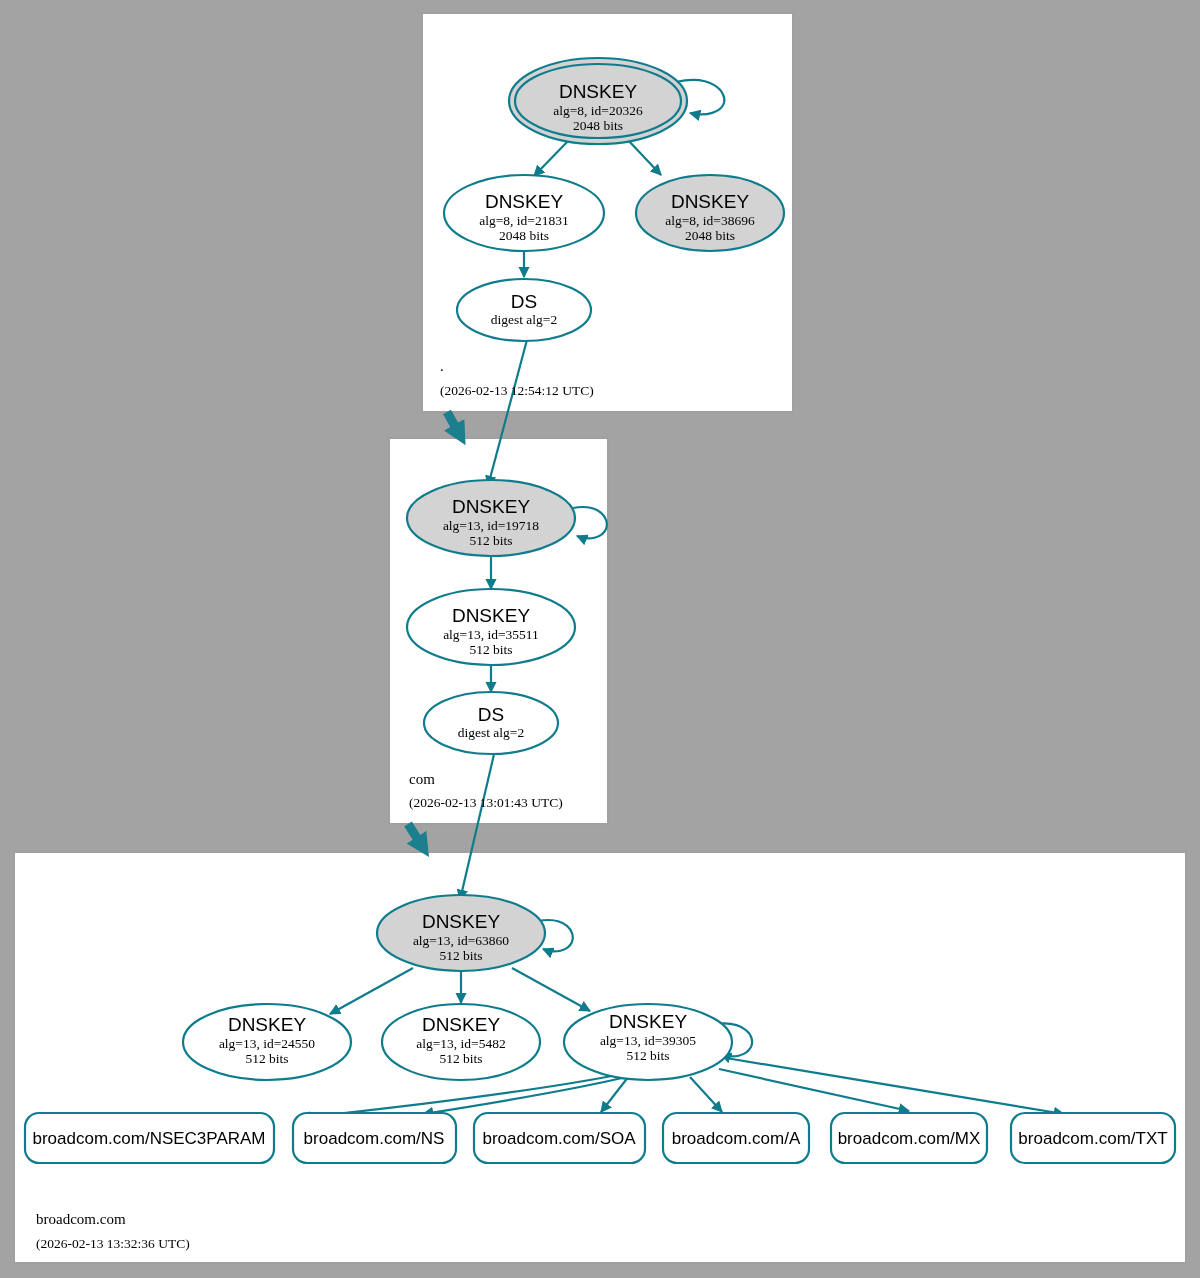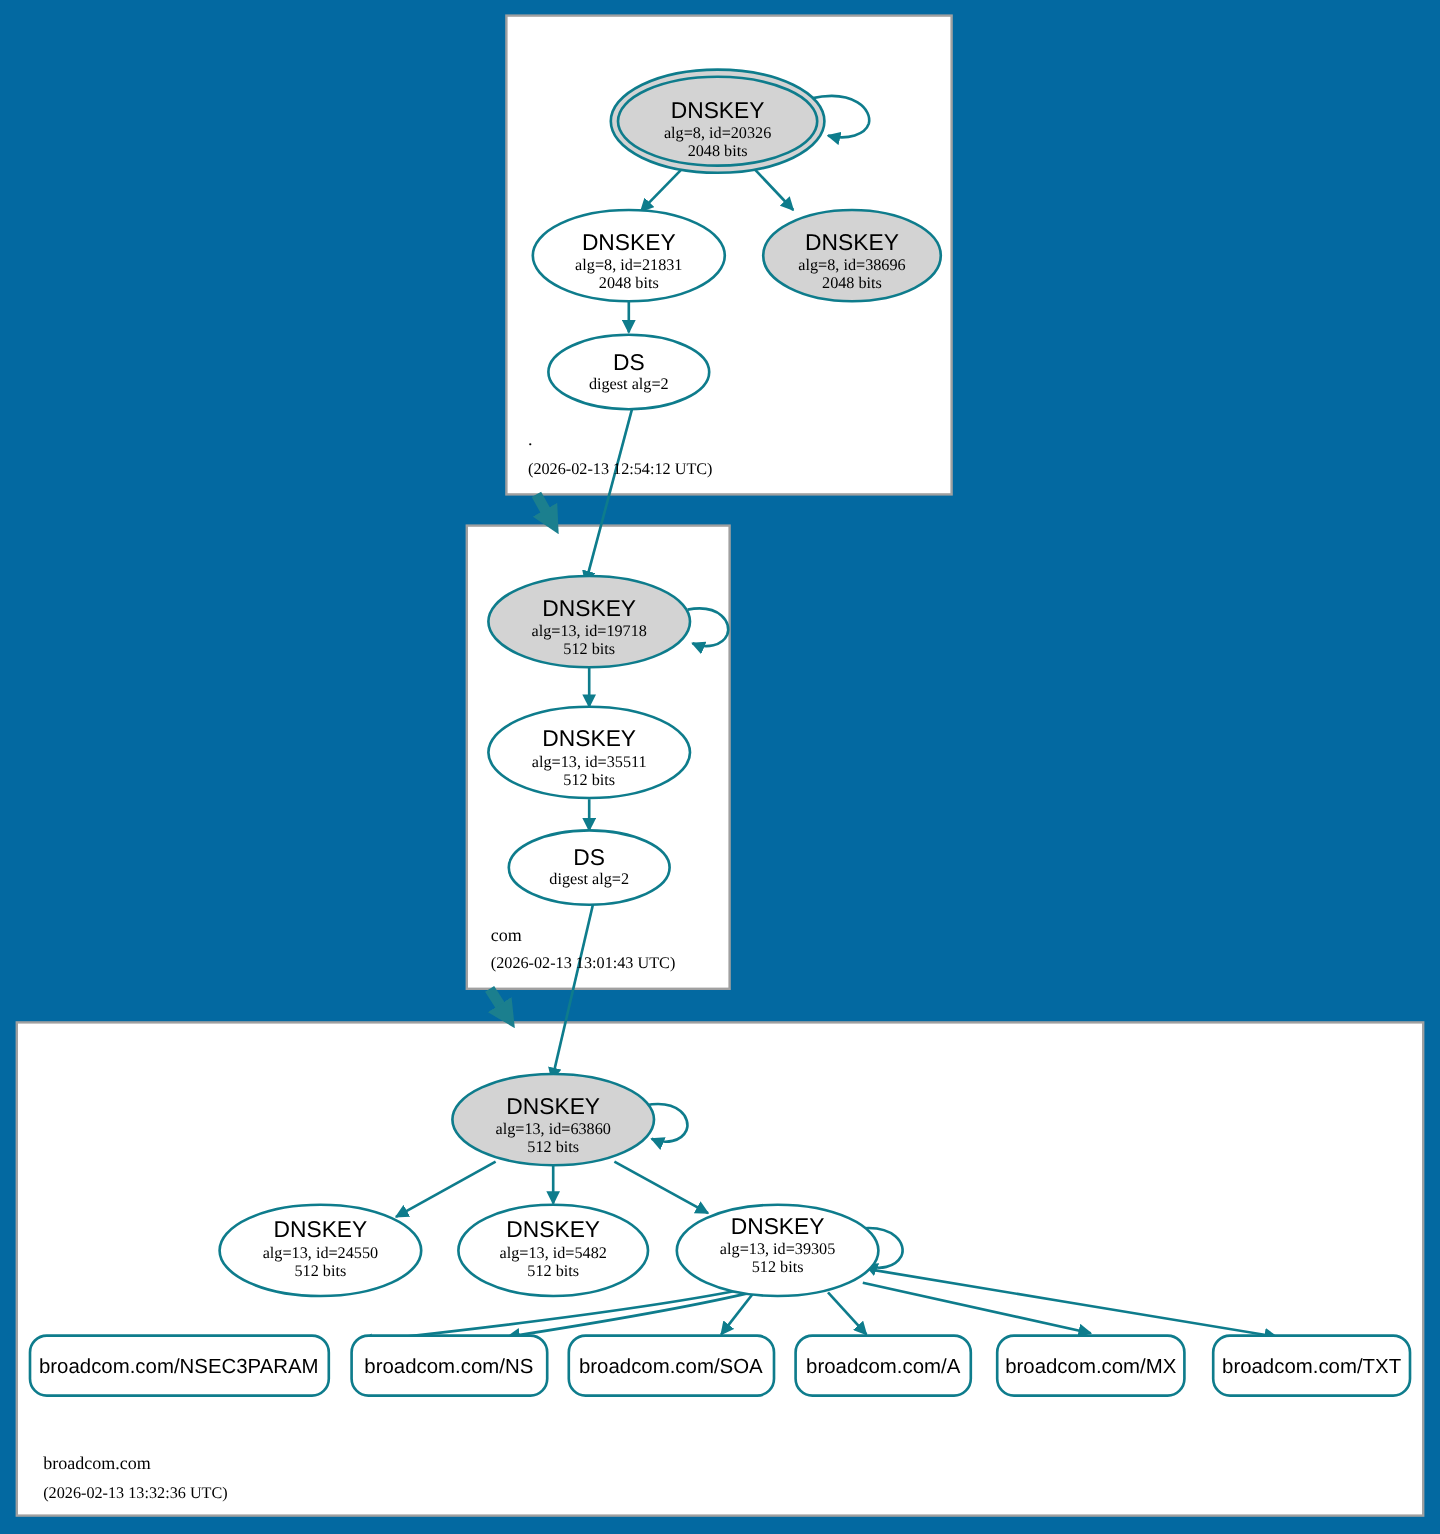--- a/index.html
+++ b/index.html
@@ -9,21 +9,21 @@
     background: #ffffff;
   }
   body {
     font-family: "Liberation Sans", sans-serif;
   }
   #stage {
     position: relative;
     width: 1200px;
     height: 1278px;
     overflow: hidden;
-    background: #0369a1;
+    background: #a3a3a3;
   }
   #graph {
     position: absolute;
     left: 0;
     top: 0;
     width: 1200px;
     height: 1278px;
   }
   
   .zone-box {

